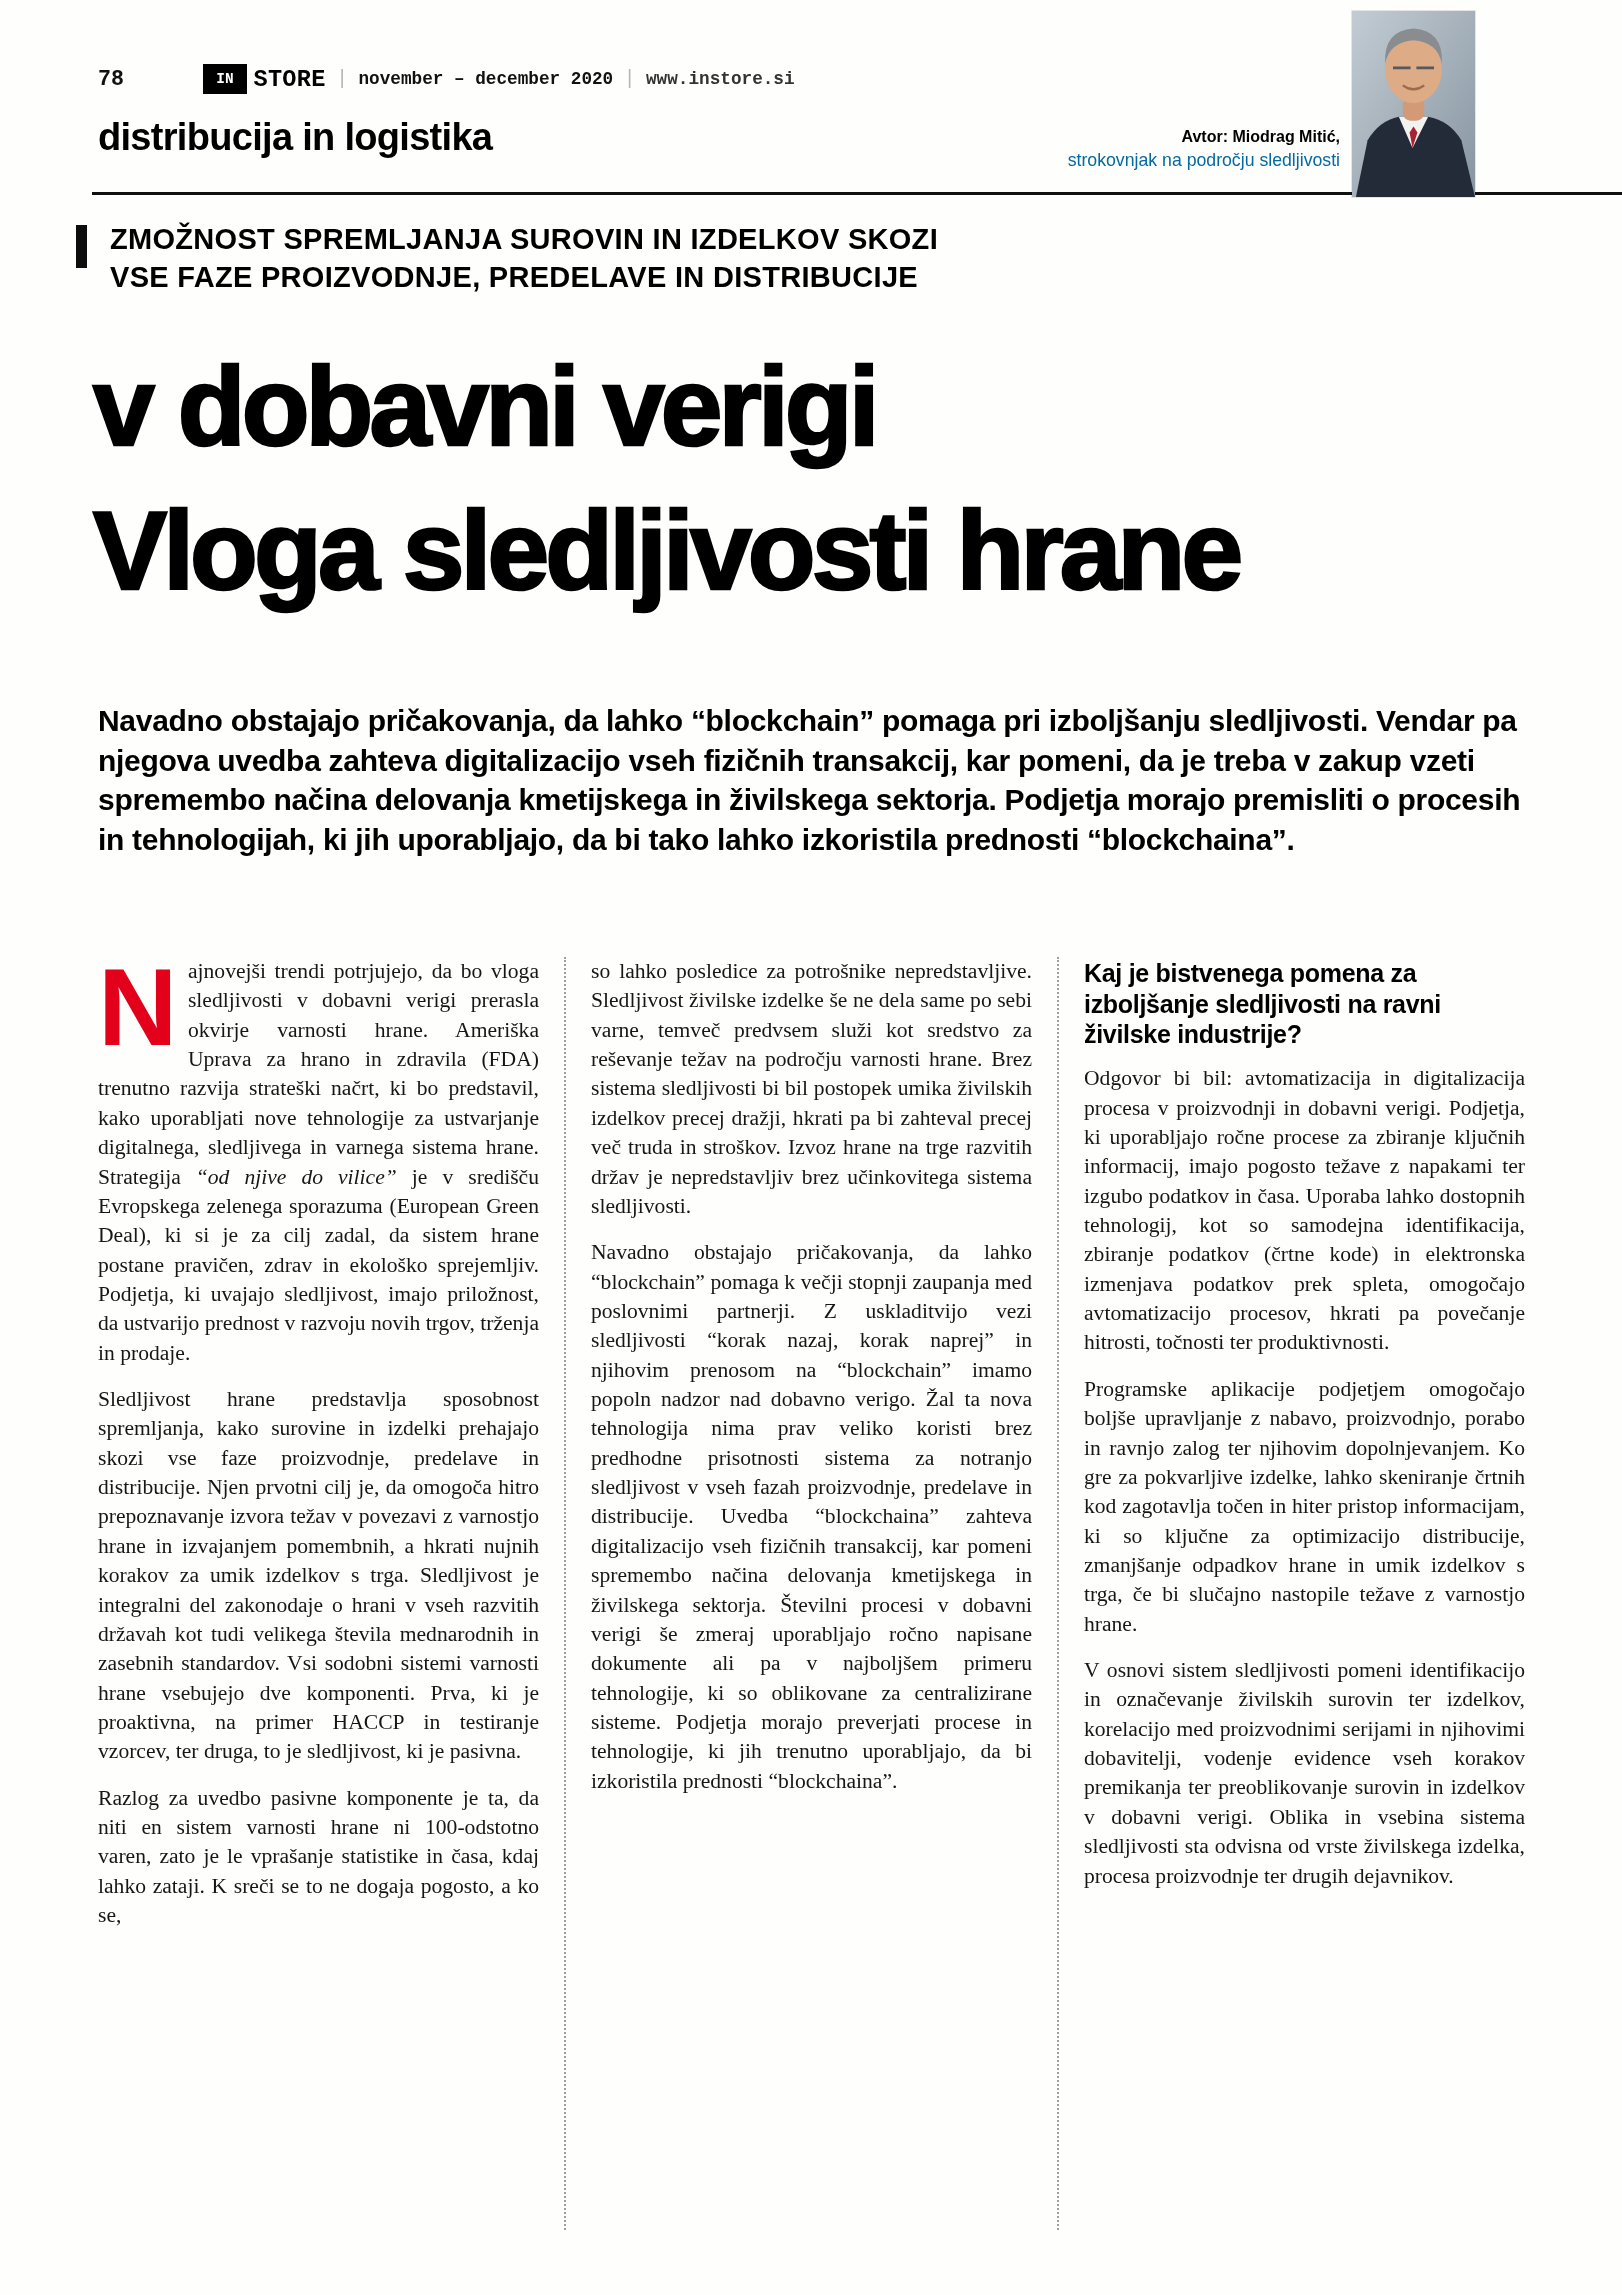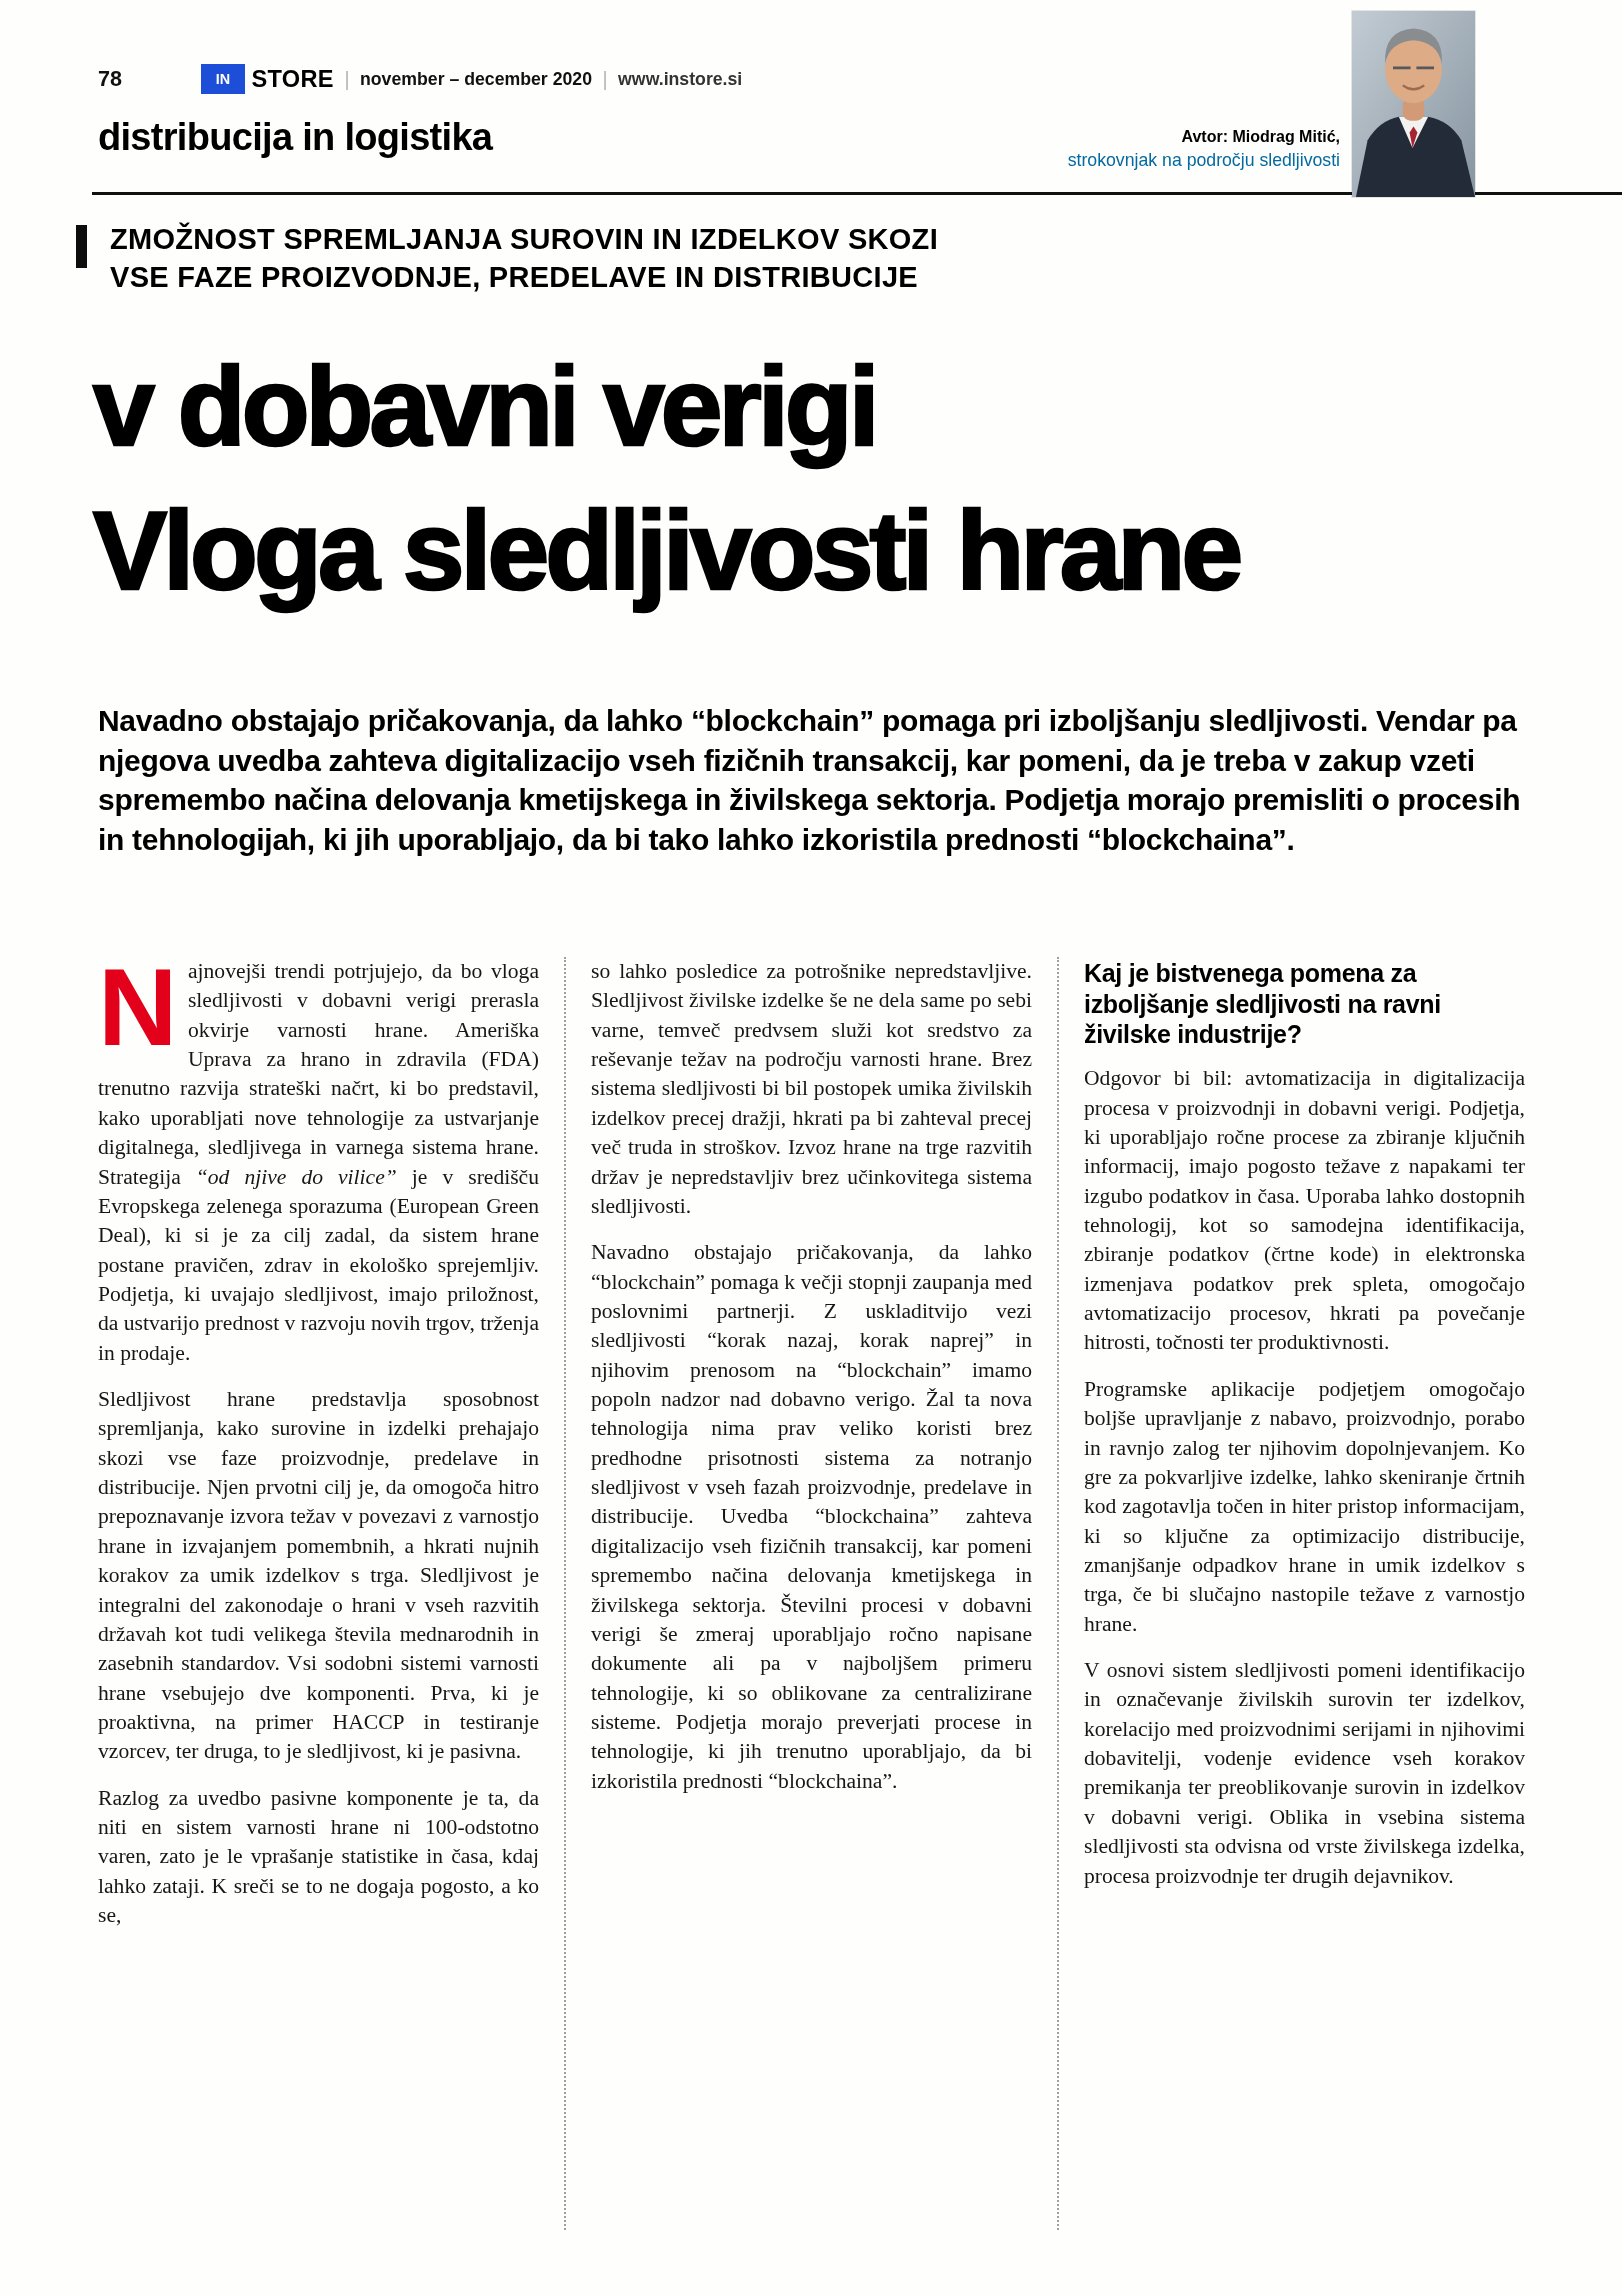--- a/index.html
+++ b/index.html
@@ -12,26 +12,26 @@
     font-family: "Liberation Serif", serif;
     color: #1b1b1b;
     overflow: hidden;
   }
 
   
   .masthead {
     position: absolute;
     left: 98px; top: 64px; right: 104px;
     display: flex; align-items: center;
-    font-family: Liberation Sans, sans-serif;
+    font-family: Liberation Mono, monospace;
     text-align: center;
   }
   .page-num { font-size: 21.6px; font-weight: bold; margin-right: 79px; color:#111; }
   .logo-box {
-    width: 44px; height: 30px; background: #1d4ed8;
+    width: 44px; height: 30px; background: #000000;
     color: #fff; display: flex; align-items: center; justify-content: center;
     font-weight: bold; font-size: 14.4px; margin-right: 6.5px;
   }
   .logo-word { font-size: 23.6px; font-weight: bold; letter-spacing: 0.3px; color:#000; }
   .mast-sep { color: #b5b5b5; font-size: 19.6px; margin: 0 10.5px; font-weight: normal; }
   .issue { font-size: 17.7px; font-weight: bold; color: #111; }
   .site { font-size: 17.7px; font-weight: bold; color: #333; text-decoration: none; }
 
   .section-title {
     position: absolute; left: 98px; top: 116px;

